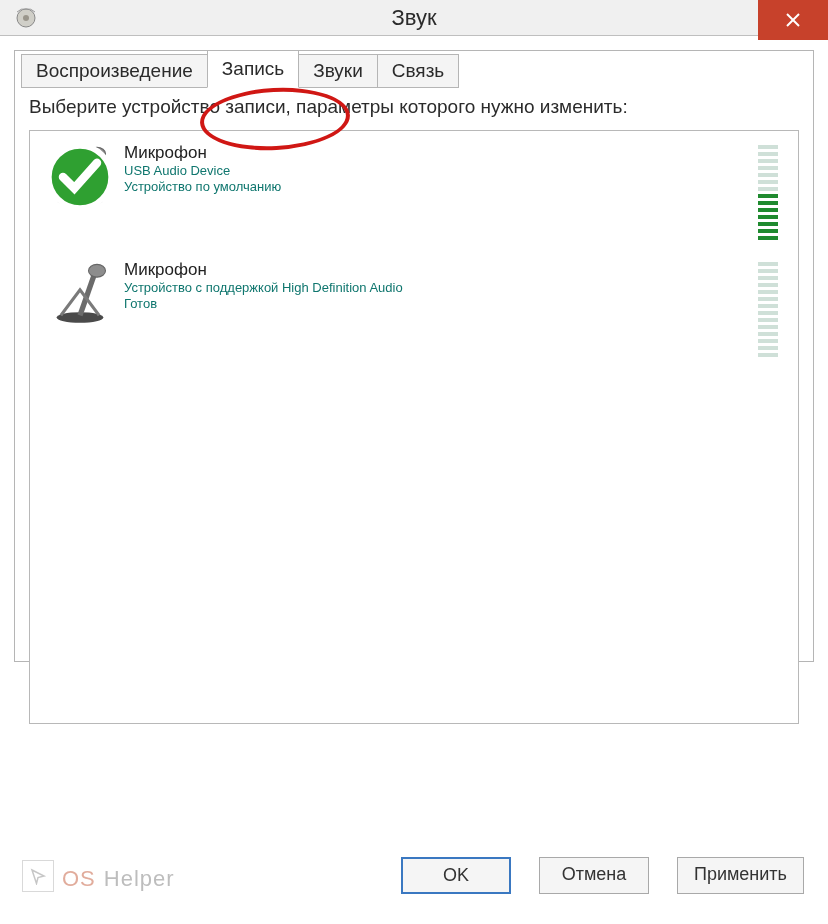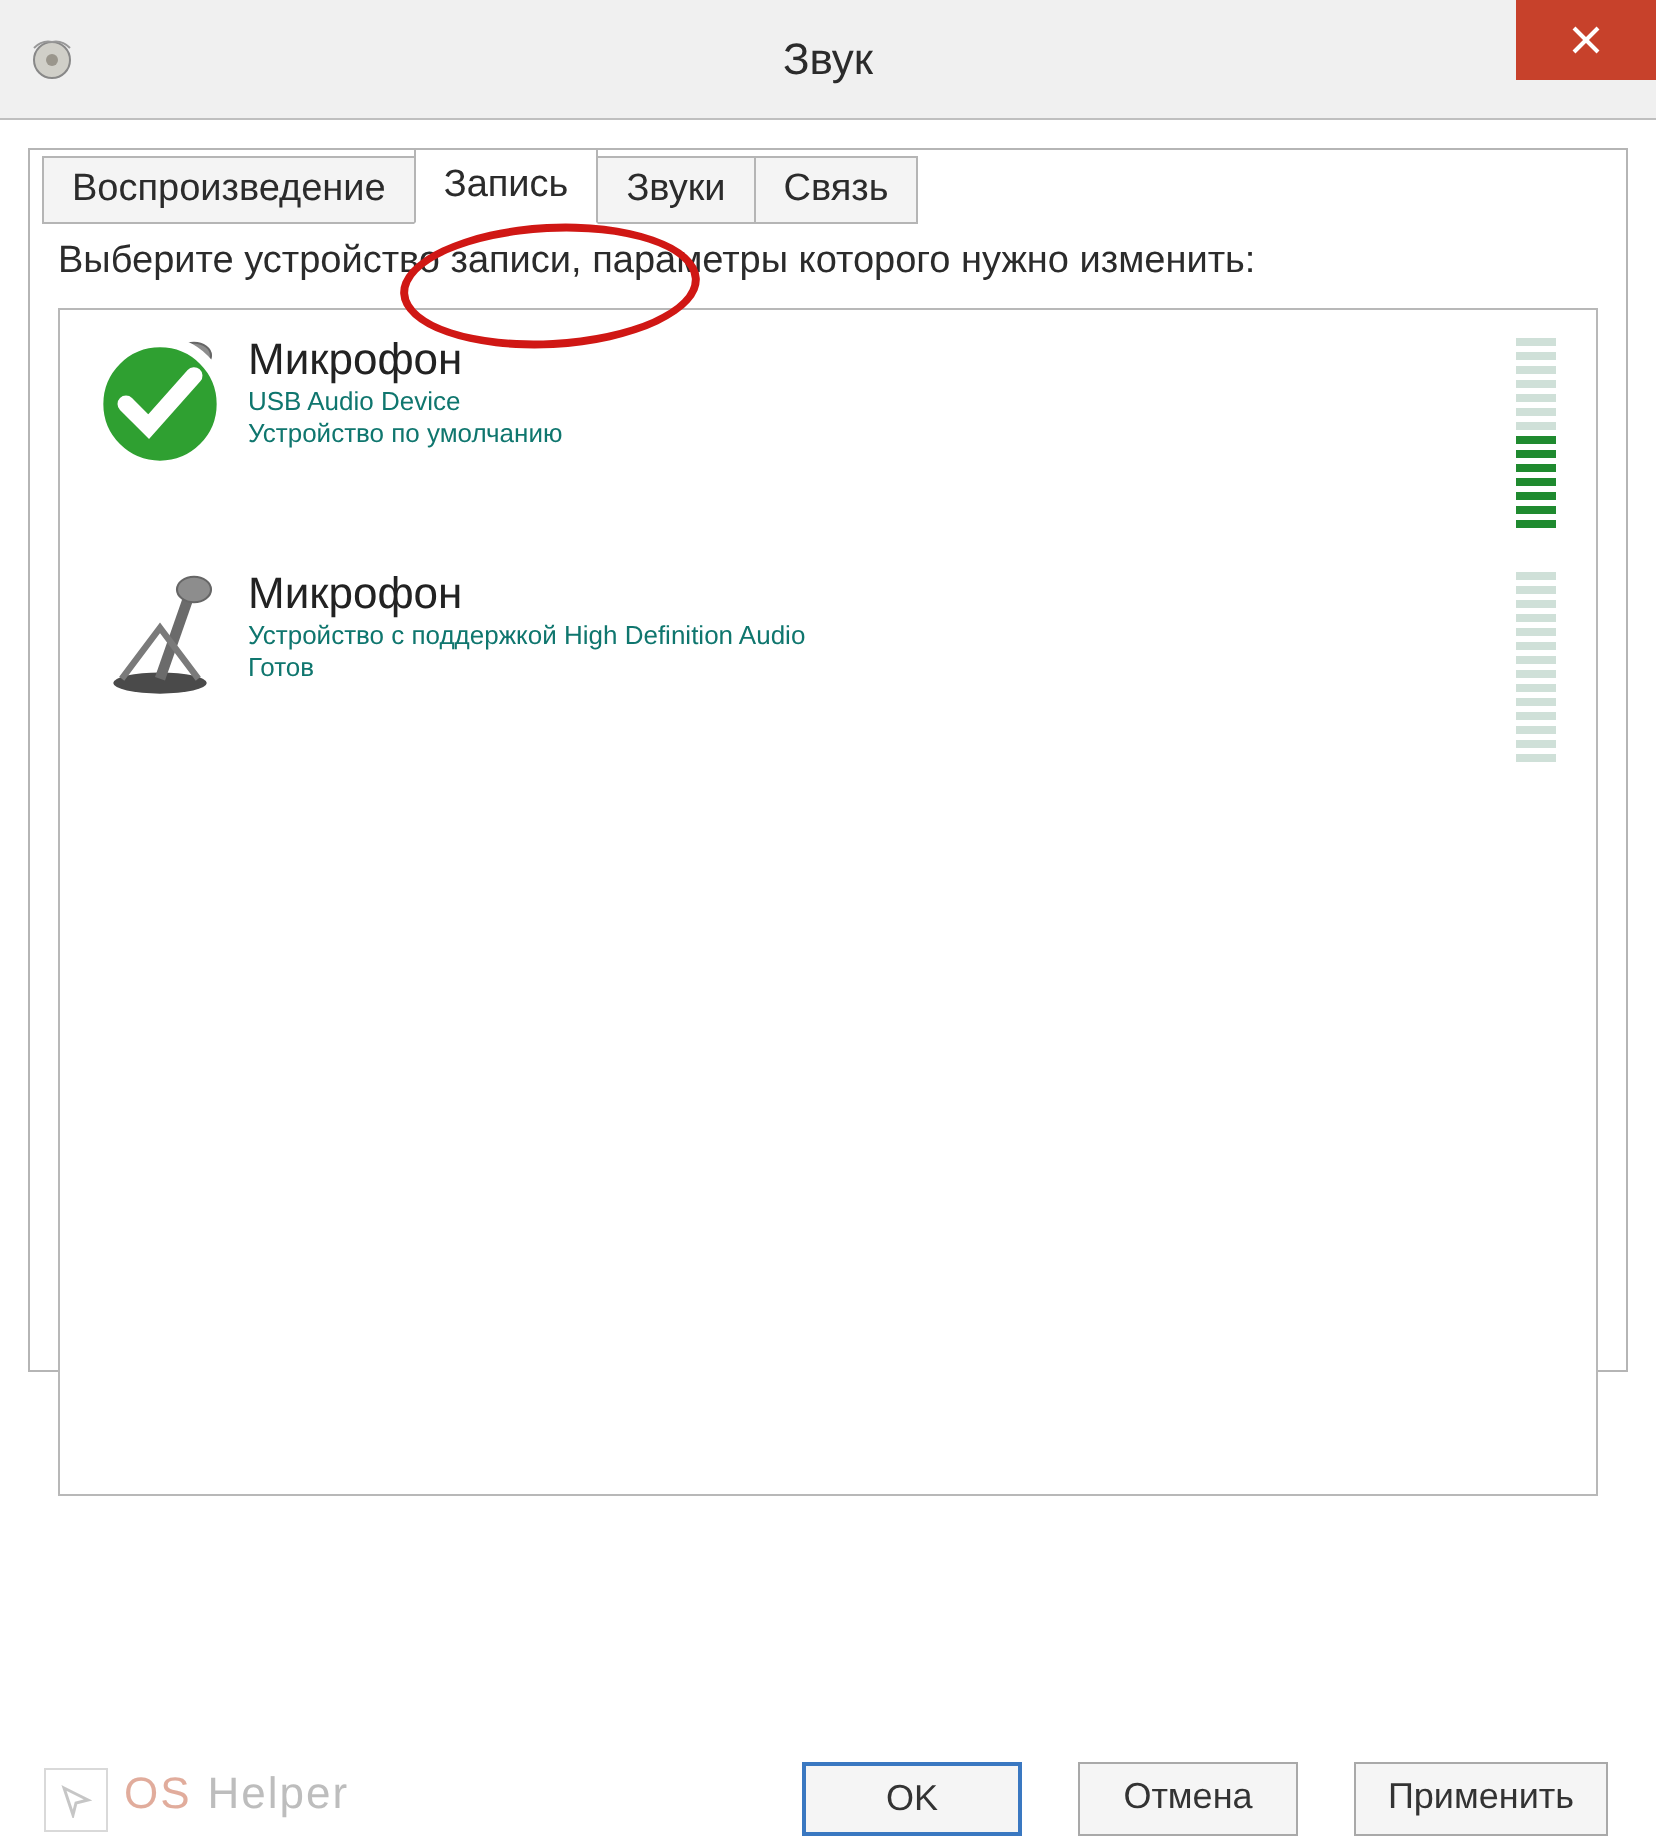--- a/index.html
+++ b/index.html
@@ -9,21 +9,21 @@
     font-size: 16px;
     background: #fff;
     width: 828px;
     height: 924px;
     position: relative;
     overflow: hidden;
   }
 
   
   .titlebar {
-    height: 60px;
+    height: 36px;
     background: #f0f0f0;
     border-bottom: 1px solid #bfbfbf;
     display: flex;
     align-items: center;
     position: relative;
   }
   .titlebar .app-icon {
     width: 24px; height: 24px;
     margin-left: 14px;
     position: relative;
@@ -135,21 +135,21 @@
     flex: 0 0 78px;
     position: relative;
   }
   .dev-icon svg { width: 68px; height: 68px; }
   .dev-badge {
     position:absolute;
     right: 10px; bottom: 2px;
     width: 28px; height: 28px;
   }
   .dev-text { flex: 1 1 auto; padding-top: 2px; }
-  .dev-title { font-size: 22px; color: #222; font-weight: 400; }
+  .dev-title { font-size: 17px; color: #222; font-weight: 400; }
   .dev-sub   { font-size: 13px; color: #0f766e; line-height: 1.25; }
 
   .level-meter {
     width: 20px;
     margin-right: 4px;
     margin-top: 4px;
     display: flex;
     flex-direction: column;
     gap: 3px;
   }
@@ -197,21 +197,21 @@
   .bottom-row .btn { min-width: 110px; text-align:center; padding:6px 16px; }
   .btn.default {
     border: 2px solid #3a78c1;
   }
 
   
   .watermark {
     position: absolute;
     left: 22px; bottom: 20px;
     display: flex;
-    align-items: flex-start;
+    align-items: flex-end;
     gap: 8px;
     opacity: 0.55;
     font-size: 22px;
     letter-spacing: 1px;
   }
   .watermark .wm-box {
     width: 32px; height: 32px;
     border: 1px solid #bbb;
     display:flex; align-items:center; justify-content:center;
   }

